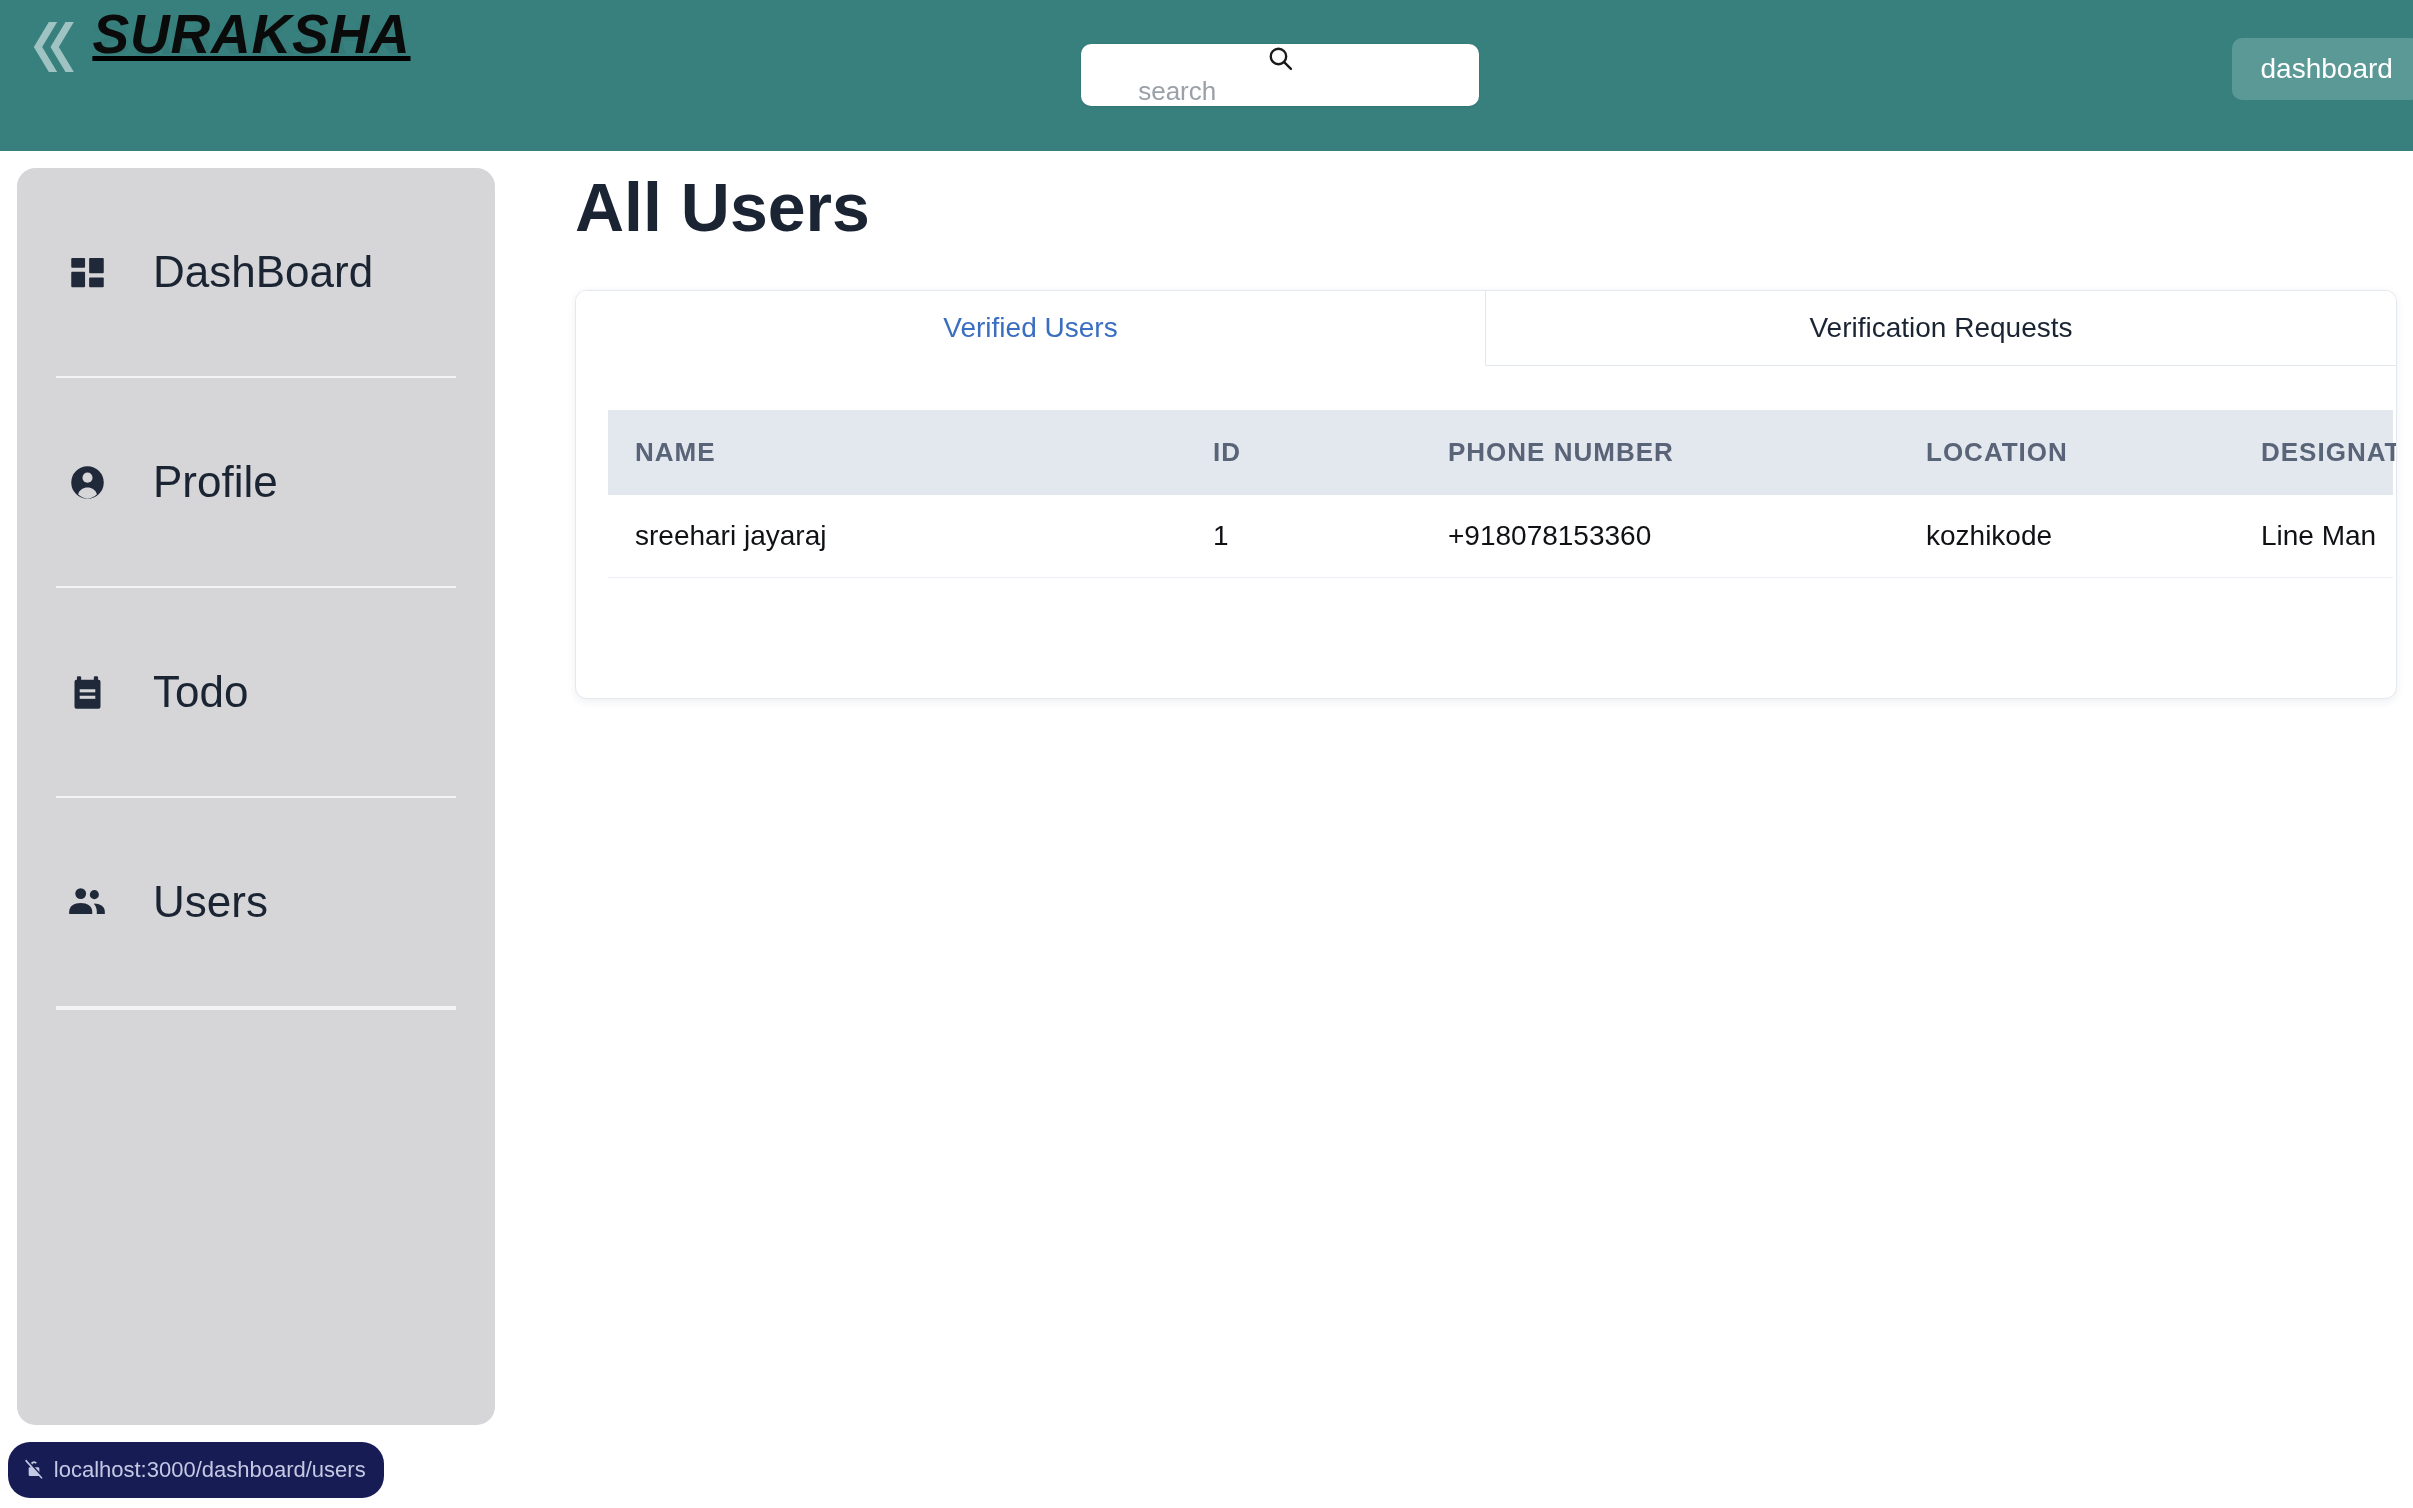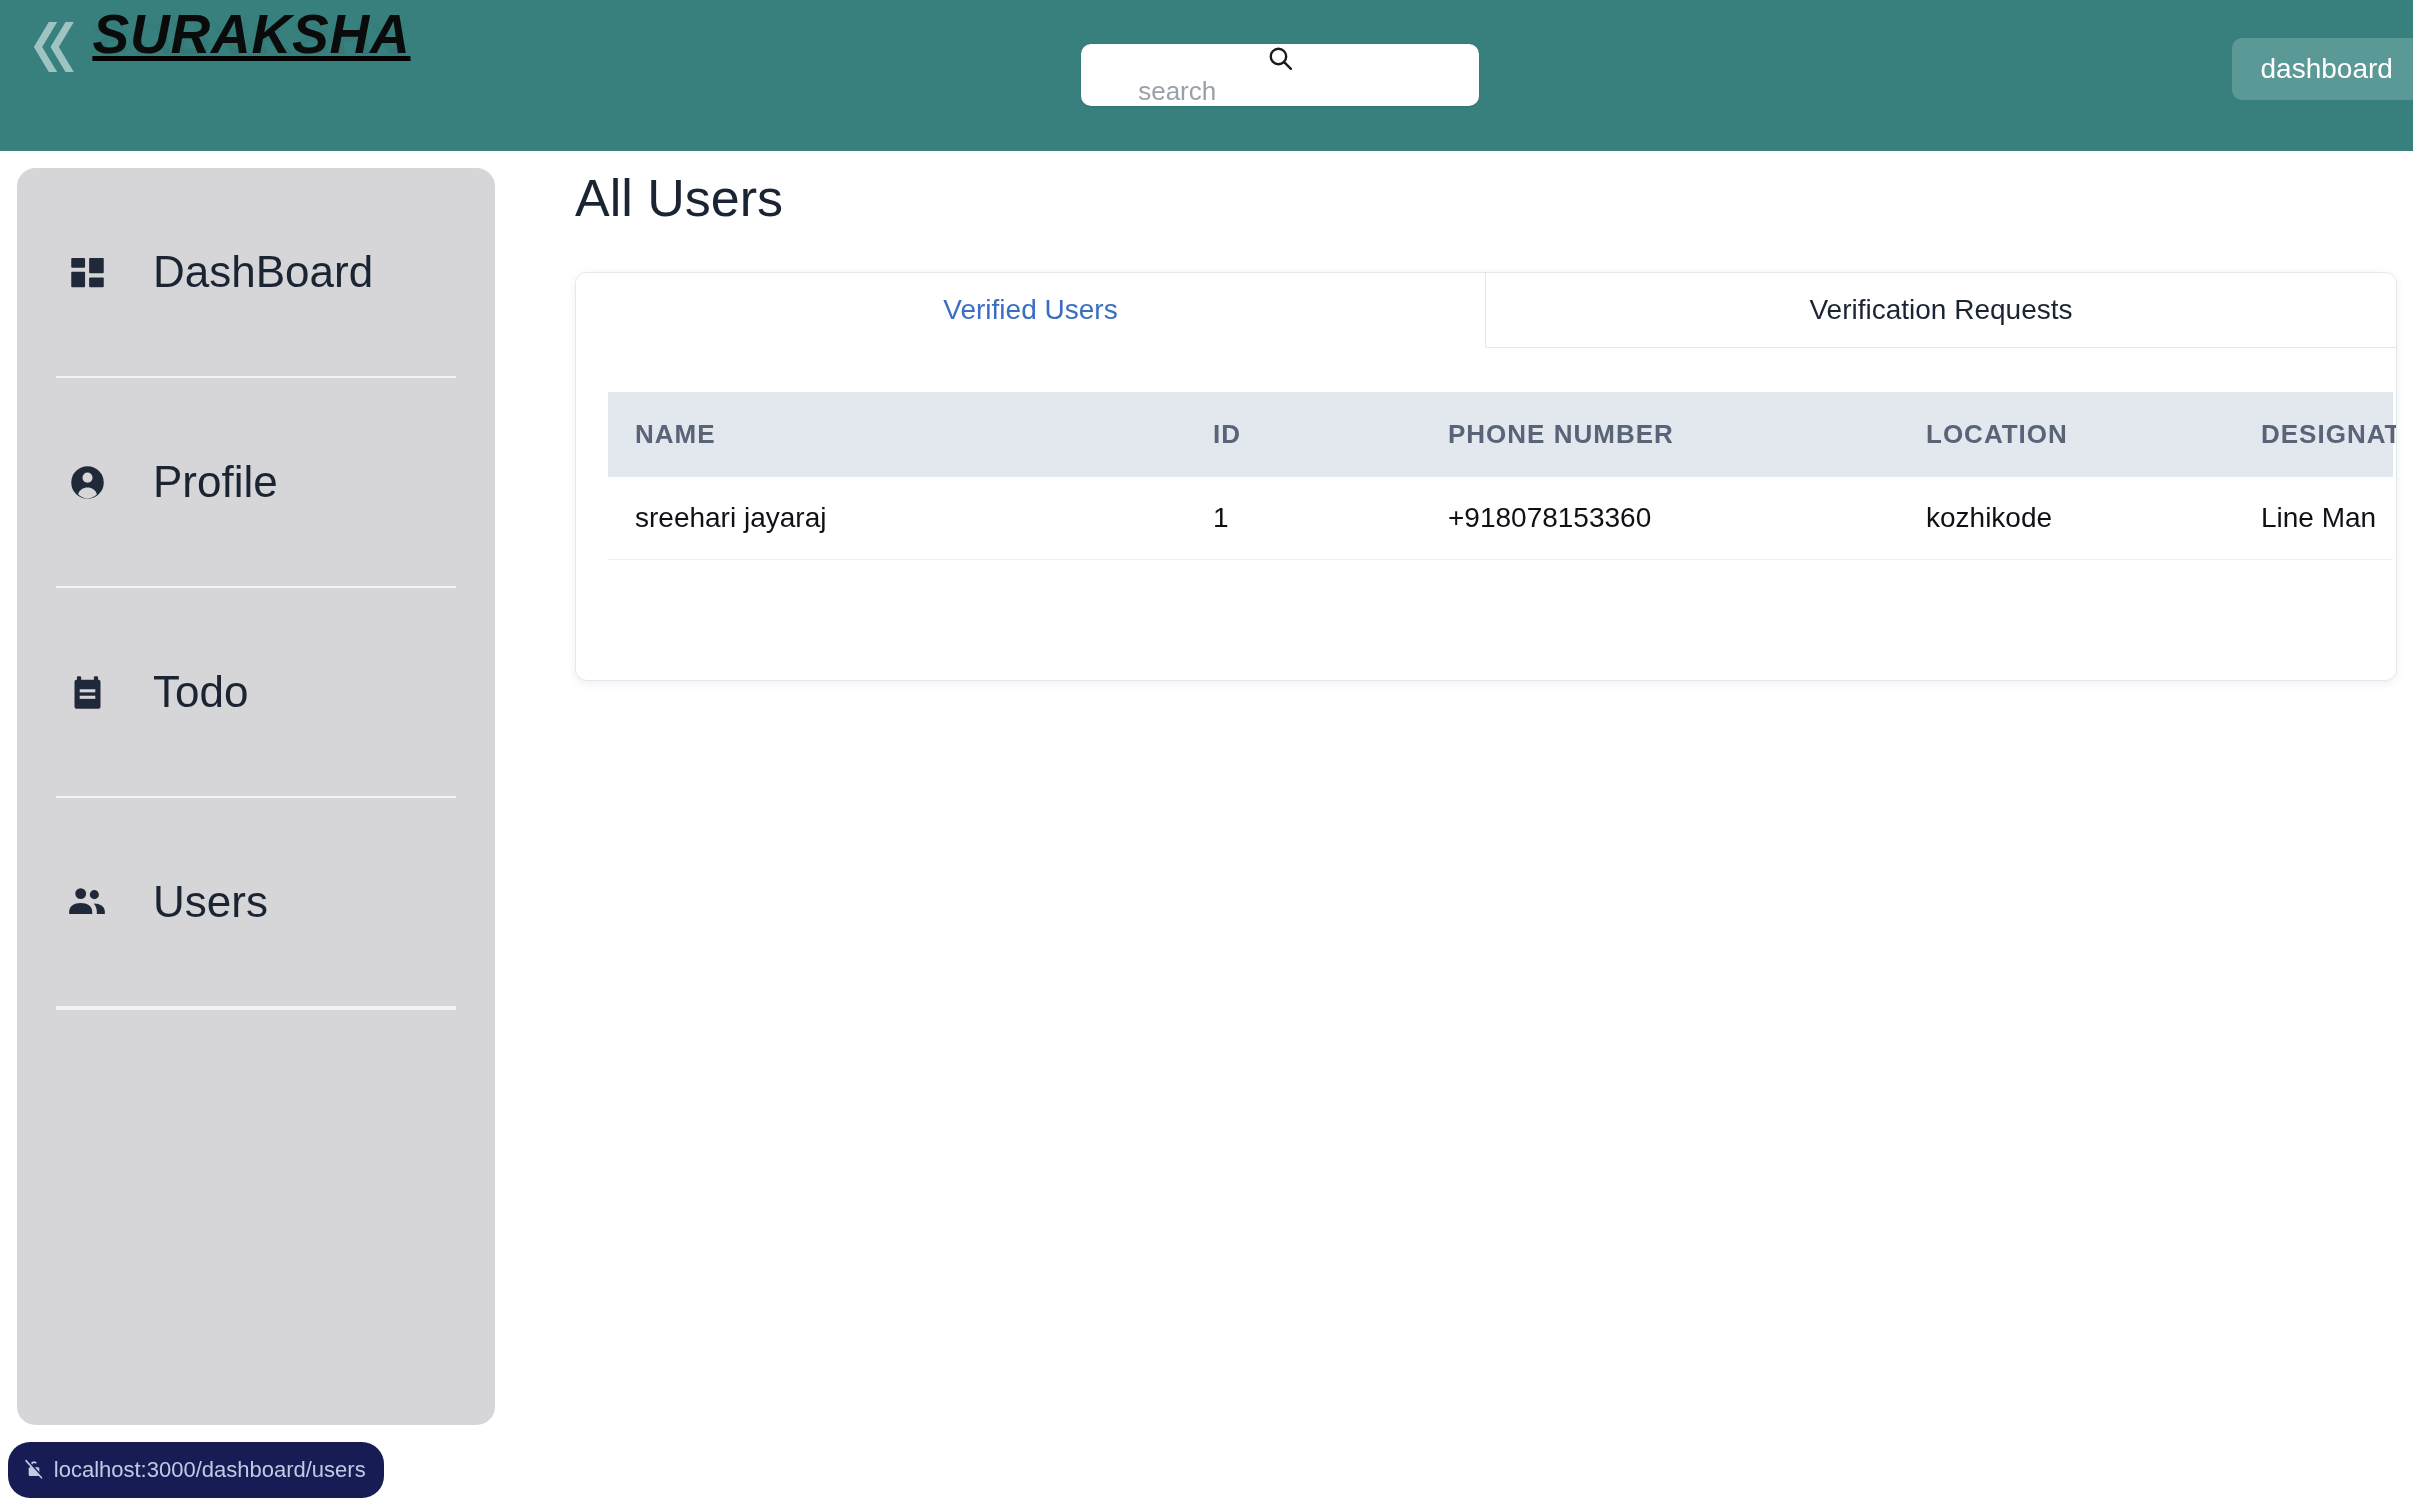--- a/index.html
+++ b/index.html
@@ -103,21 +103,21 @@
     cursor: pointer;
   }
   .logout .lo-label {
     font-size: 44px; color: #1b2433;
     font-family: "Liberation Sans", sans-serif;
   }
 
   
   .main { position: absolute; left: 575px; top: 168px; right: 0; }
   .page-title {
-    font-size: 52px; font-weight: normal; color: #1b2433;
+    font-size: 68px; font-weight: bold; color: #1b2433;
     font-family: "Liberation Sans", sans-serif;
     margin-bottom: 44px;
   }
   .card {
     position: relative;
     margin-right: 16px;
     background: #ffffff;
     border: 1.7px solid #e3e7ee;
     border-radius: 11.7px;
     box-shadow: 0 2.5px 8.4px rgba(32,45,70,0.07);

